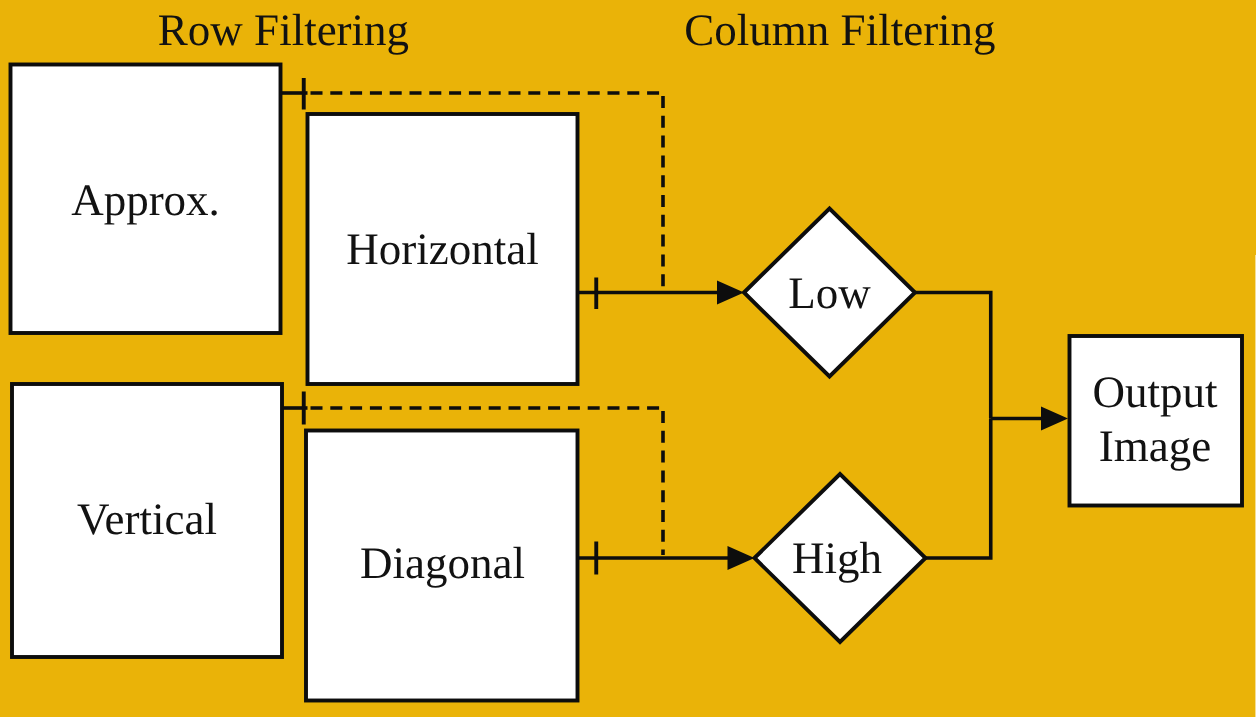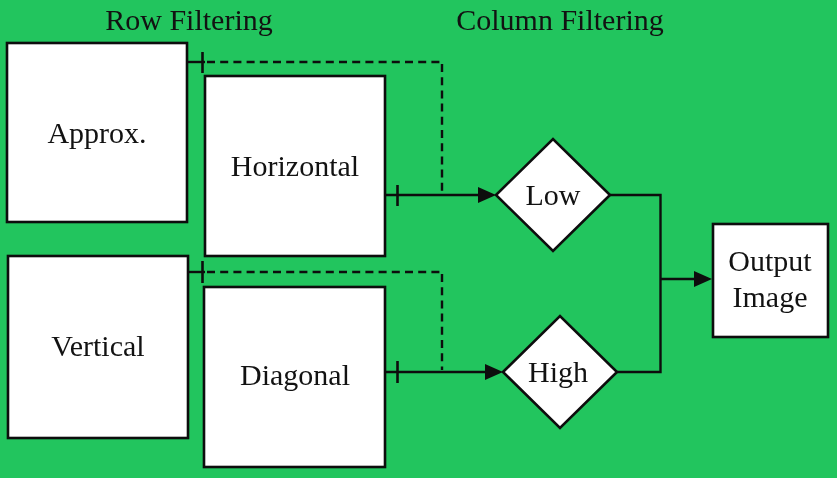--- a/index.html
+++ b/index.html
@@ -4,21 +4,21 @@
 <style>
   html, body {
     margin: 0;
     padding: 0;
     background: #ffffff;
   }
   .canvas {
     position: relative;
     width: 837px;
     height: 478px;
-    background: #22c55e;
+    background: #eab308;
     overflow: hidden;
   }
   svg {
     display: block;
   }
   .shape {
     fill: #ffffff;
     stroke: #0d0d0d;
     stroke-width: 2.6;
   }

